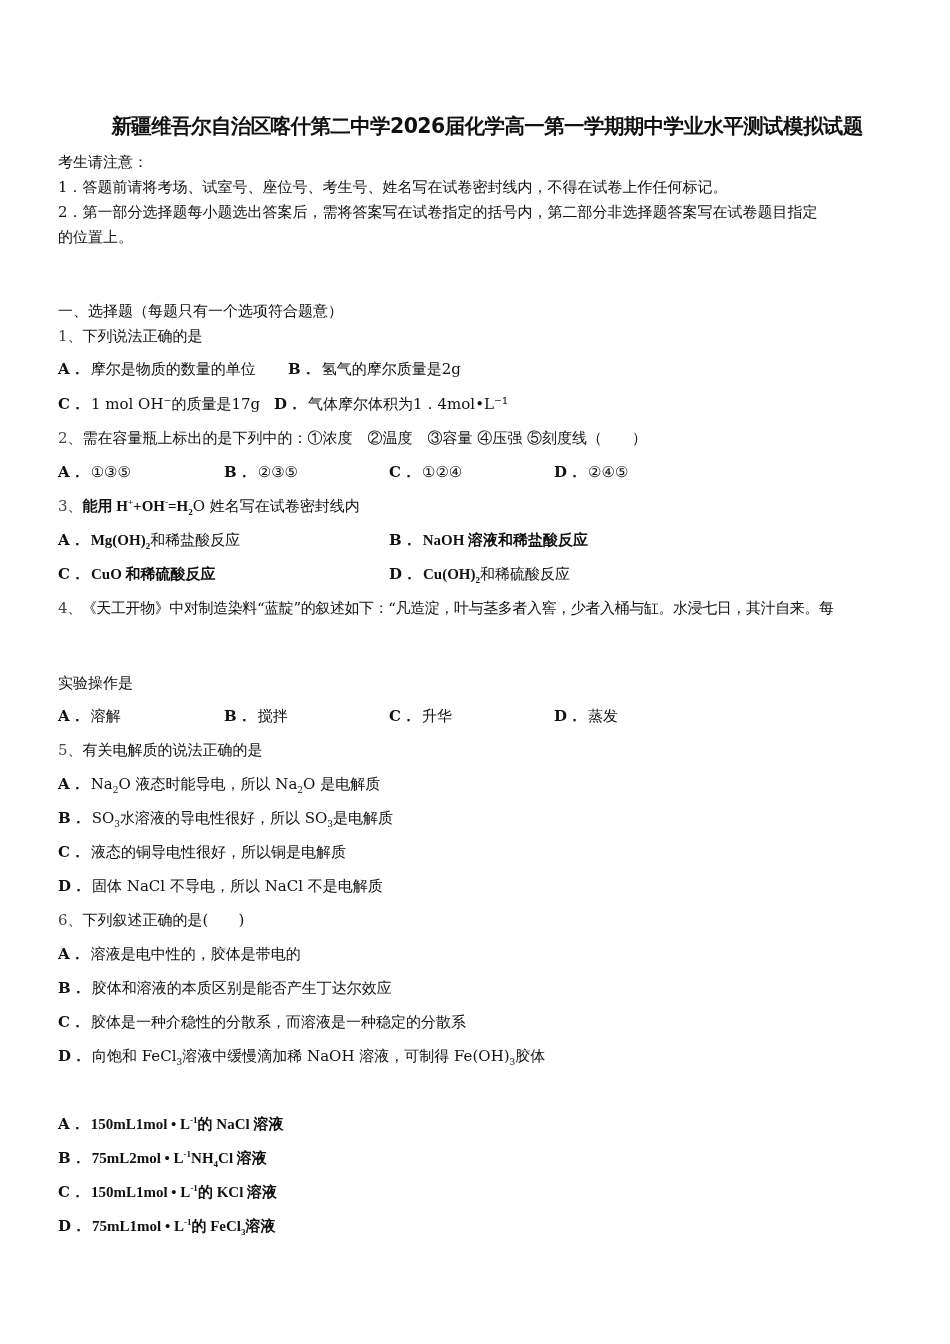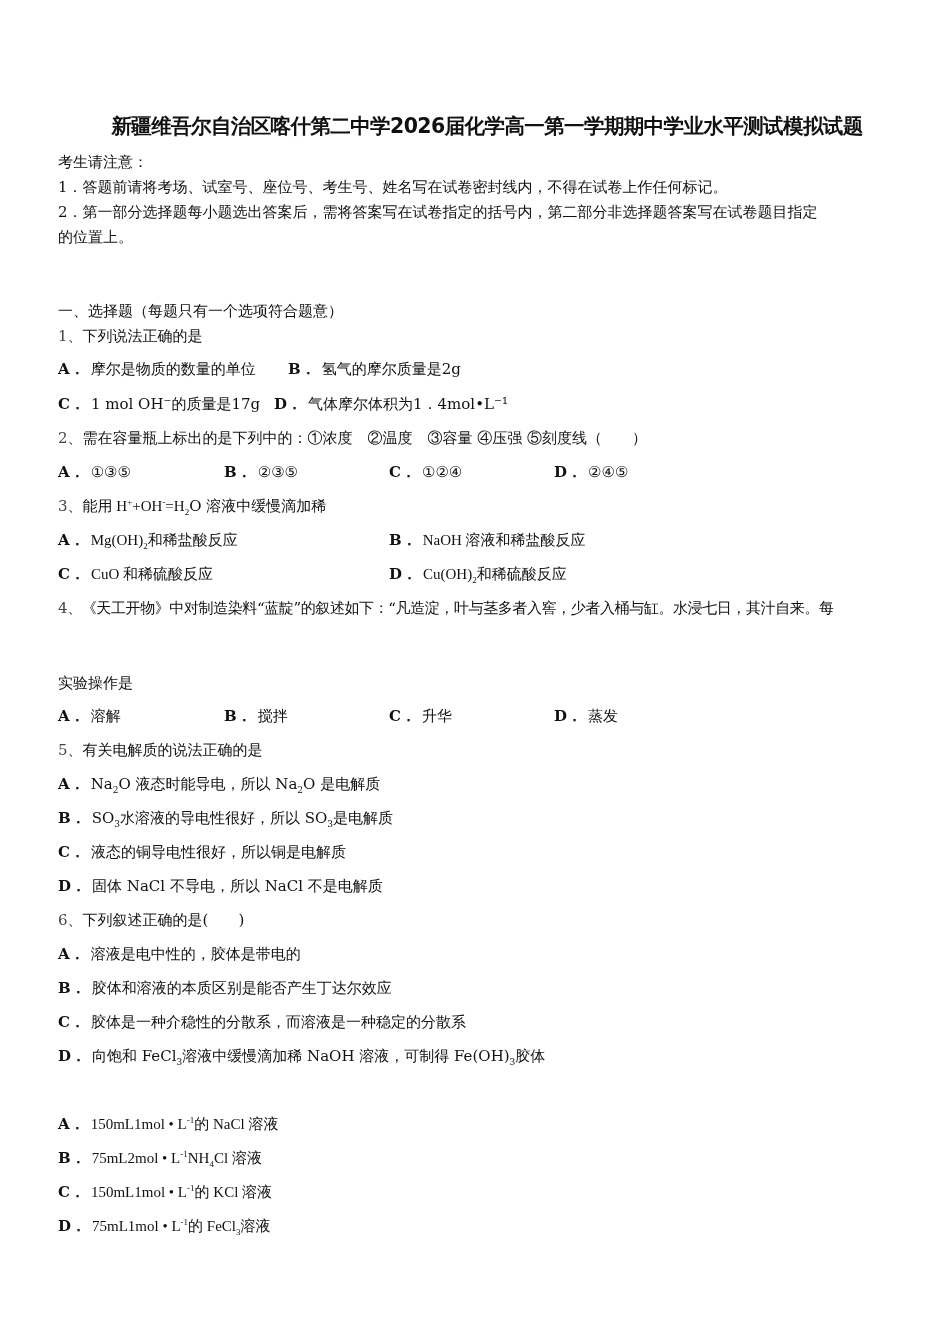--- a/index.html
+++ b/index.html
@@ -11,21 +11,21 @@
   .page { position: absolute; left: 12px; top: 0; width: 950px; height: 988px; }
   .title {
     position: absolute; left: 0; width: 950px; top: 112px;
     text-align: center; font-family: "DejaVu Sans", "Liberation Sans", sans-serif;
     font-weight: bold; font-size: 20.5px; letter-spacing: -0.6px; white-space: nowrap;
   }
   .line {
     position: absolute; left: 46px; font-size: 15px; white-space: nowrap; line-height: 20px;
   }
   .lbl { font-weight: bold; margin-right: 6px; }
-  .bold { font-weight: normal; font-family: "Liberation Serif", serif; }
+  .bold { font-weight: bold; font-family: "Liberation Serif", serif; }
   .opt { position: absolute; font-size: 15px; white-space: nowrap; line-height: 20px; }
   sup, sub { font-size: 9px; line-height: 0; }
   .qnum { color: #444; }
 </style>
 </head>
 <body>
 
 <div class="page">
 
   <div class="title">新疆维吾尔自治区喀什第二中学2026届化学高一第一学期期中学业水平测试模拟试题</div>
@@ -63,21 +63,21 @@
     <span class="lbl">B．</span><span>②③⑤</span>
   </div>
   <div class="opt" style="left:377px; top:462px">
     <span class="lbl">C．</span><span>①②④</span>
   </div>
   <div class="opt" style="left:542px; top:462px">
     <span class="lbl">D．</span><span>②④⑤</span>
   </div>
 
   <div class="line" style="top:496px">
-    <span class="qnum">3、</span><span class="bold">能用 H</span><sup class="bold">+</sup><span class="bold">+OH</span><sup class="bold">-</sup><span class="bold">=H</span><sub class="bold">2</sub><span>O 溶液中缓慢滴加稀</span>
+    <span class="qnum">3、</span><span class="bold">能用 H</span><sup class="bold">+</sup><span class="bold">+OH</span><sup class="bold">-</sup><span class="bold">=H</span><sub class="bold">2</sub><span>O 姓名写在试卷密封线内</span>
   </div>
   <div class="opt" style="left:46px; top:530px">
     <span class="lbl">A．</span><span class="bold">Mg(OH)</span><sub class="bold">2</sub><span>和稀盐酸反应</span>
   </div>
   <div class="opt" style="left:377px; top:530px">
     <span class="lbl">B．</span><span class="bold">NaOH 溶液和稀盐酸反应</span>
   </div>
   <div class="opt" style="left:46px; top:564px">
     <span class="lbl">C．</span><span class="bold">CuO 和稀硫酸反应</span>
   </div>

